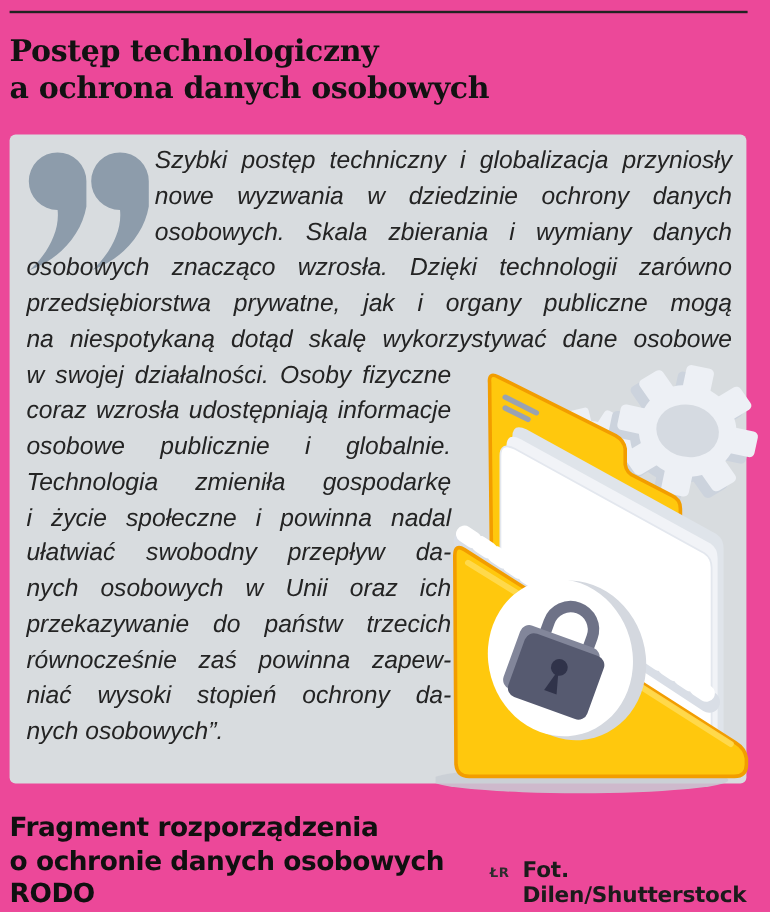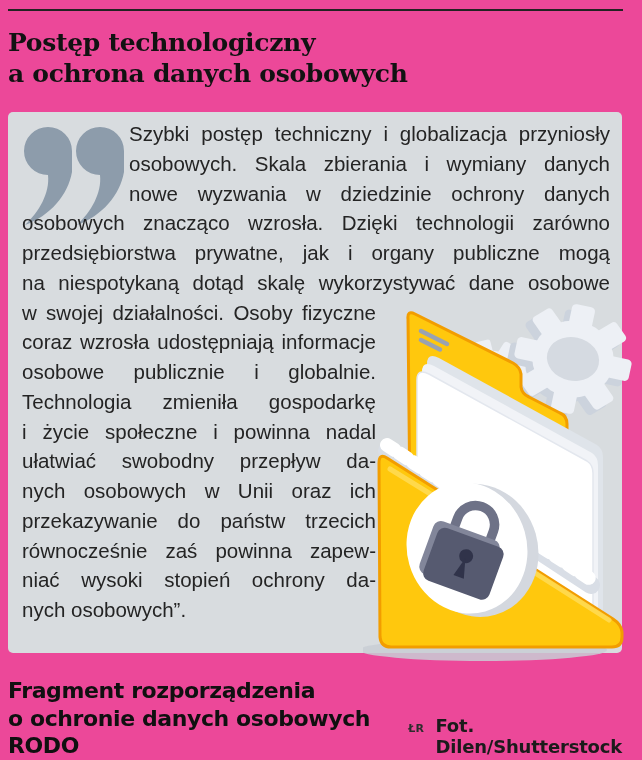--- a/index.html
+++ b/index.html
@@ -8,21 +8,21 @@
 
   .top-rule{position:absolute;left:8px;top:9px;width:615px;height:2px;background:#222222;}
 
   .title{position:absolute;left:8px;top:27px;font-family:"DejaVu Serif",serif;font-weight:700;
          font-size:25px;line-height:31px;color:#121212;letter-spacing:-0.3px;}
 
   .quote-box{position:absolute;left:8px;top:112px;width:614px;height:541px;background:#d8dcdf;border-radius:5px;}
   .qmark{position:absolute;left:15px;top:12px;width:102px;height:103px;}
 
   .qtext{position:absolute;left:14px;top:7px;width:588px;font-size:20.5px;line-height:29.75px;color:#242424;}
-  .qline{text-align:justify;text-align-last:justify;height:29.75px;overflow:visible;white-space:nowrap;}
+  .qline{text-align:justify;text-align-last:justify;height:29.75px;overflow:visible;white-space:nowrap;font-style:italic;}
   .qline.indent{margin-left:107px;}
   .qline.narrow{width:354px;}
   .qline.end{text-align-last:left;}
 
   .illu{position:absolute;right:-16px;bottom:-9px;width:275px;height:365px;}
 
   .footer{position:absolute;left:8px;right:6px;top:677px;display:flex;justify-content:flex-end;align-items:flex-end;gap:12px;}
   .caption{font-family:"DejaVu Sans",sans-serif;font-weight:700;font-size:22px;line-height:27.5px;
            color:#101010;letter-spacing:-0.4px;}
   .credit{display:flex;align-items:baseline;gap:11px;padding-bottom:3px;}
@@ -43,22 +43,22 @@
 
   <div class="quote-box">
 
     <svg class="qmark" viewBox="0 0 102 103" fill="#8d9cab" xmlns="http://www.w3.org/2000/svg">
       <path d="M49 27 A24 24 0 1 0 25 51 C27 69 16 88 2 101 C27 92 45 71 49 48 Z"></path>
       <path transform="translate(52,0)" d="M49 27 A24 24 0 1 0 25 51 C27 69 16 88 2 101 C27 92 45 71 49 48 Z"></path>
     </svg>
 
     <div class="qtext">
       <div class="qline indent">Szybki postęp techniczny i globalizacja przyniosły</div>
+      <div class="qline indent">nowe wyzwania w dziedzinie ochrony danych</div>
       <div class="qline indent">osobowych. Skala zbierania i wymiany danych</div>
-      <div class="qline indent">nowe wyzwania w dziedzinie ochrony danych</div>
       <div class="qline">osobowych znacząco wzrosła. Dzięki technologii zarówno</div>
       <div class="qline">przedsiębiorstwa prywatne, jak i organy publiczne mogą</div>
       <div class="qline">na niespotykaną dotąd skalę wykorzystywać dane osobowe</div>
       <div class="qline narrow">w swojej działalności. Osoby fizyczne</div>
       <div class="qline narrow">coraz wzrosła udostępniają informacje</div>
       <div class="qline narrow">osobowe publicznie i globalnie.</div>
       <div class="qline narrow">Technologia zmieniła gospodarkę</div>
       <div class="qline narrow">i życie społeczne i powinna nadal</div>
       <div class="qline narrow">ułatwiać swobodny przepływ da-</div>
       <div class="qline narrow">nych osobowych w Unii oraz ich</div>

